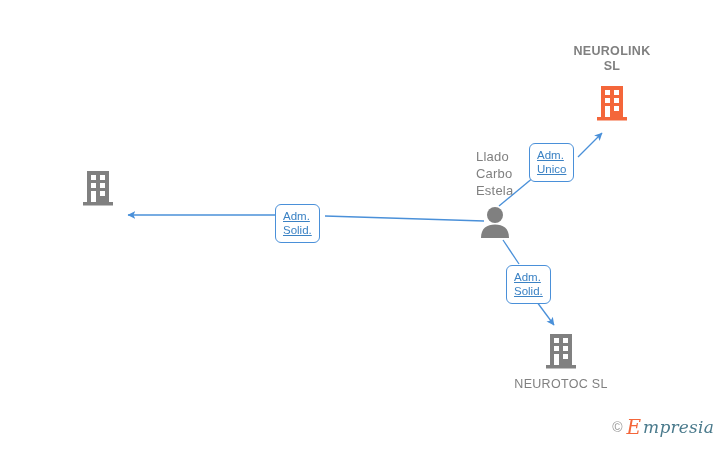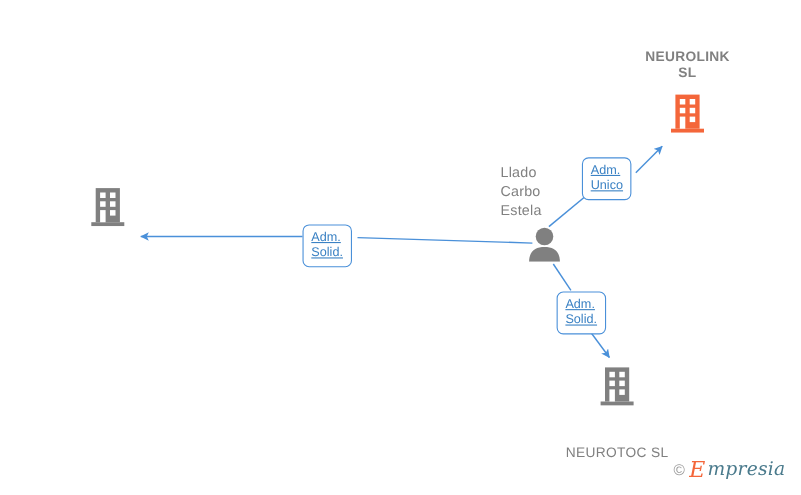--- a/index.html
+++ b/index.html
@@ -27,23 +27,23 @@
     color: #808080;
     text-align: center;
     line-height: 15px;
     letter-spacing: 0.3px;
     white-space: pre-line;
   }
   .node-label.bold { font-weight: bold; }
   .node-icon { line-height: 0; }
 
   
-  #node-neurolink   { left: 555px; top: 44px; justify-content: center;  }
+  #node-neurolink   { left: 542px; top: 44px; justify-content: center;  }
   #node-brainspine  { left: 28px;  top: 159px; }
-  #node-neurotoc    { left: 491px; top: 332px; gap: 27px; }
+  #node-neurotoc    { left: 491px; top: 332px; }
 
   #node-neurolink .node-icon  { margin-top: 10px; }
   #node-brainspine .node-icon { margin-top: 10px; }
   #node-neurotoc .node-icon   { margin-bottom: 7px; }
 
   
   #node-person {
     position: absolute;
     left: 455px;
     top: 148px;
@@ -51,20 +51,21 @@
     flex-direction: column;
     align-items: flex-start;
     width: 120px;
   }
   #node-person .person-name {
     font-size: 13px;
     color: #808080;
     line-height: 17px;
     white-space: pre-line;
     letter-spacing: 0.2px;
+    margin-left: 21px;
   }
   #node-person .node-icon {
     margin-top: 7px;
     margin-left: 25px;
   }
 
   
   .badge {
     position: absolute;
     border: 1.6px solid #4a90d9;

